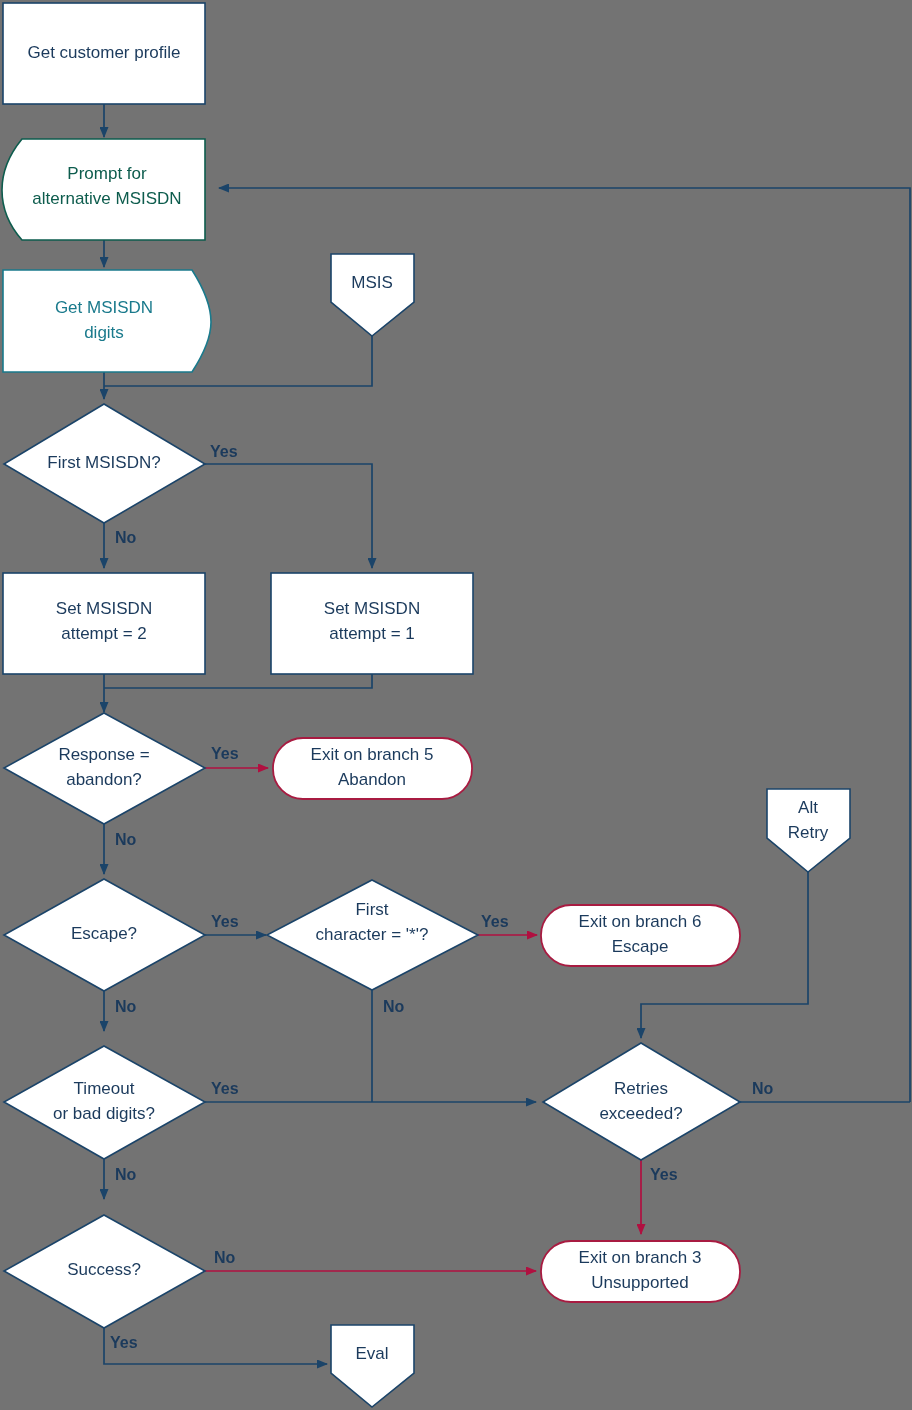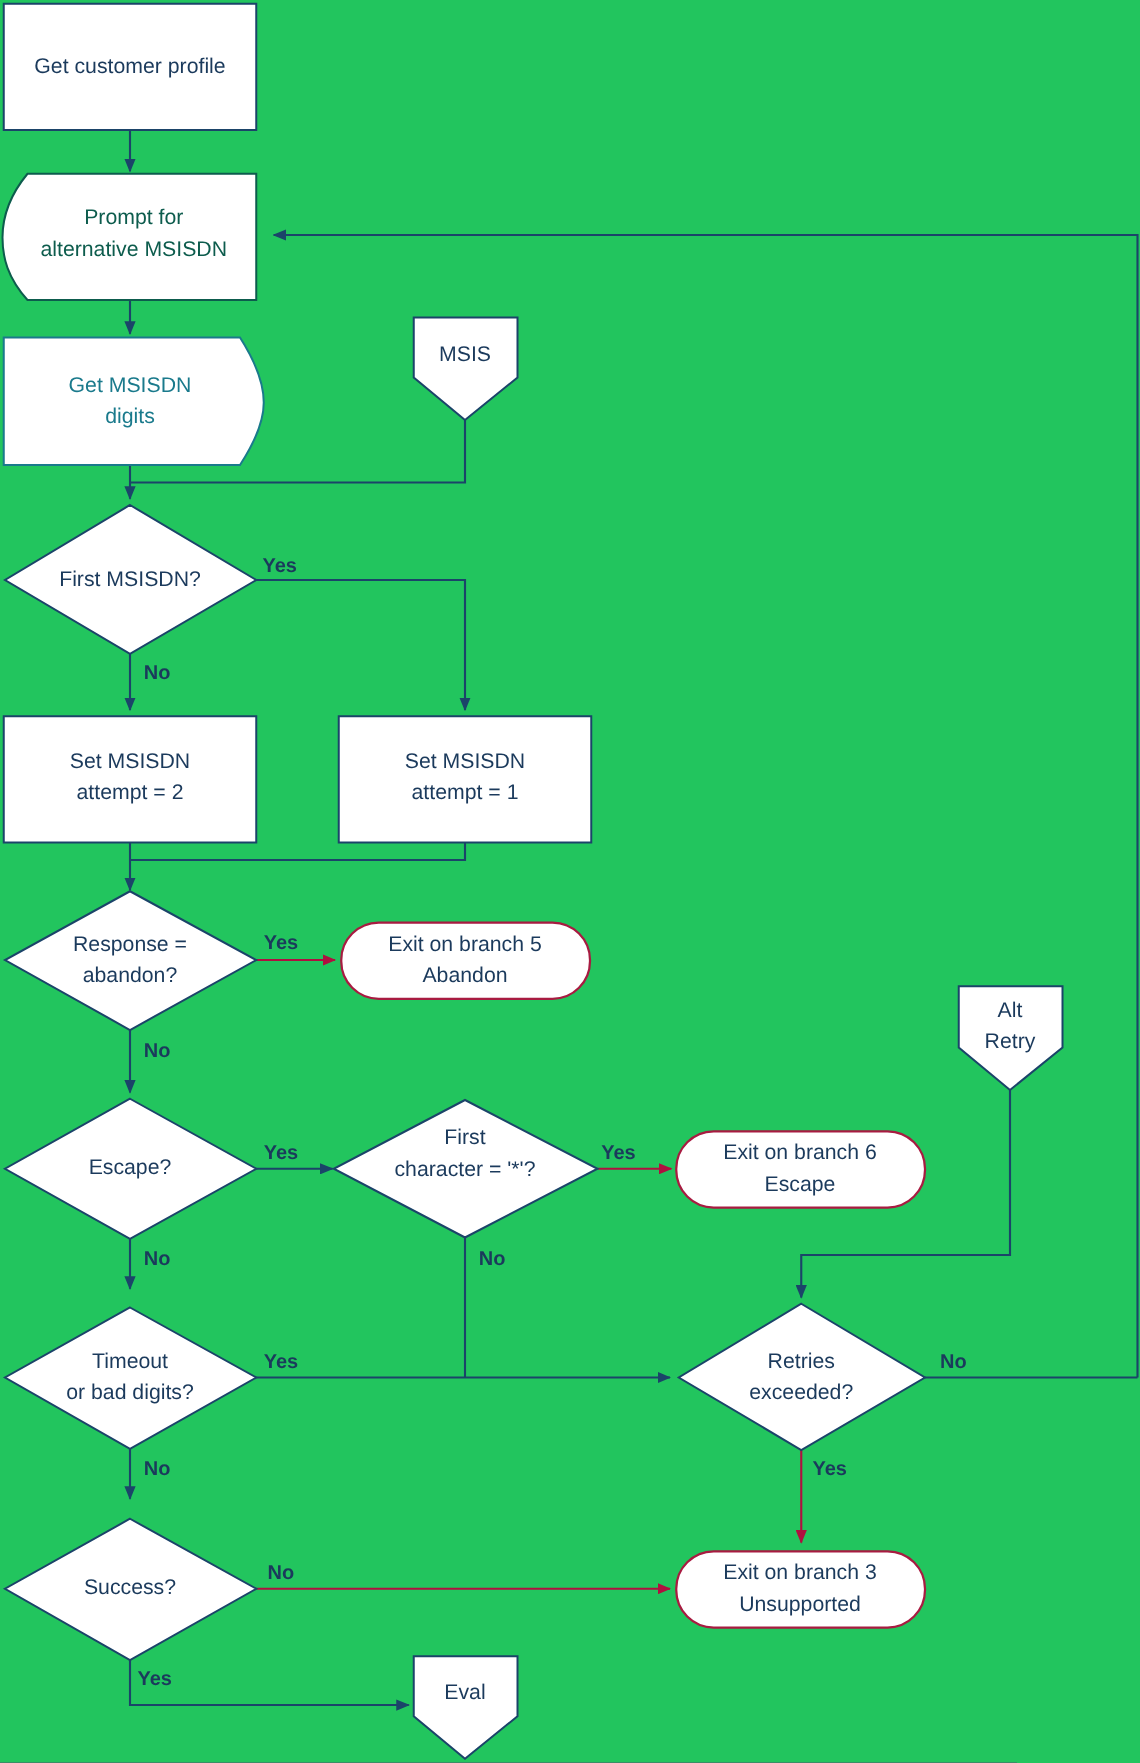--- a/index.html
+++ b/index.html
@@ -4,21 +4,21 @@
 <style>
   html, body {
     margin: 0;
     padding: 0;
     background: #4a6670;
   }
   #canvas-wrap {
     position: relative;
     width: 912px;
     height: 1410px;
-    background: #22c55e;
+    background: #737373;
     overflow: hidden;
   }
   svg#flow {
     display: block;
     width: 912px;
     height: 1410px;
   }
   .stroke-navy { stroke: #1b4469; stroke-width: 1.6; fill: #ffffff; }
   .stroke-teal { stroke: #1a7a8c; stroke-width: 1.6; fill: #ffffff; }
   .stroke-green { stroke: #0d5c4d; stroke-width: 1.6; fill: #ffffff; }

